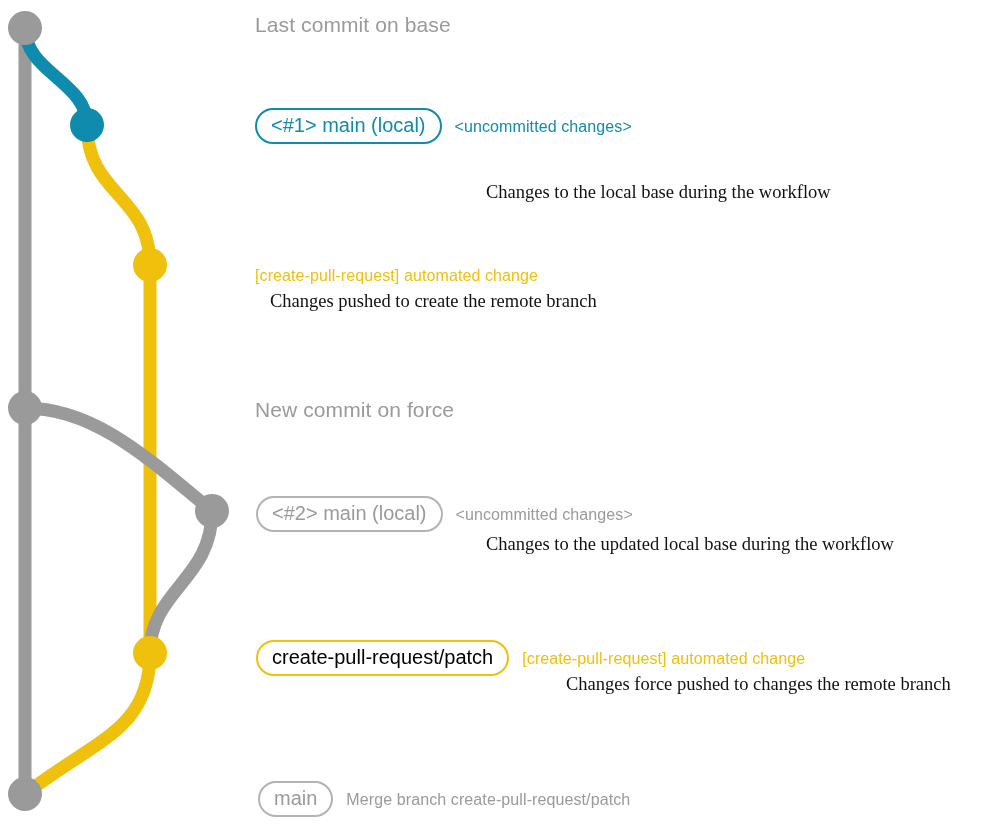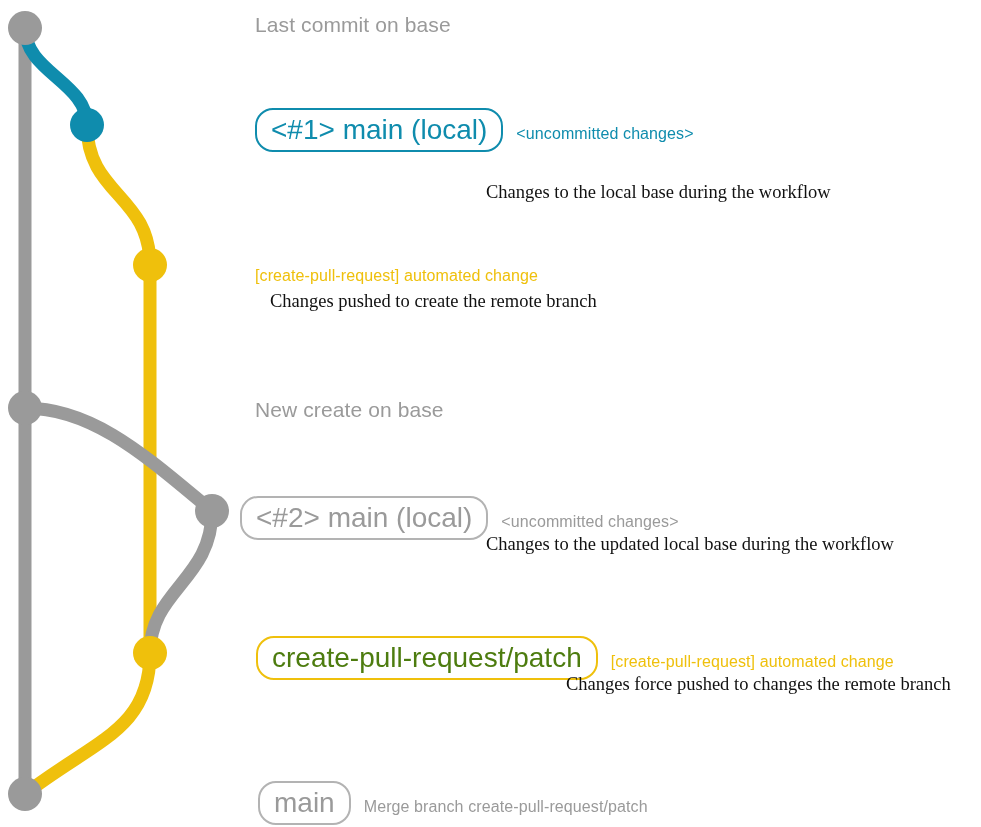--- a/index.html
+++ b/index.html
@@ -38,32 +38,32 @@
     color: #9a9a9a;
     letter-spacing: 0.1px;
   }
   .pill {
     display: inline-block;
     box-sizing: border-box;
     border: 2px solid #9a9a9a;
     border-radius: 18px;
     padding: 5px 14px 6px 14px;
     font-family: "Liberation Sans", sans-serif;
-    font-size: 28px;
+    font-size: 20px;
     line-height: 1.05;
     color: #9a9a9a;
     background: #ffffff;
   }
   .pill.blue {
     border-color: #0f8cad;
     color: #0f8cad;
   }
   .pill.yellow {
     border-color: #efc00c;
-    color: #4d7c0f;
+    color: #000000;
   }
   .pill.gray {
     border-color: #b3b3b3;
     color: #9a9a9a;
   }
   .subject {
     font-family: "Liberation Sans", sans-serif;
     font-size: 16px;
     letter-spacing: 0.1px;
   }
@@ -121,24 +121,24 @@
     <span class="subject blue">&lt;uncommitted changes&gt;</span>
   </div>
   <div class="note" style="left:486px; top:146px;margin-top:36px;">Changes to the local base during the workflow</div>
 
   <div class="row" style="left:255px; top:253px;">
     <span class="subject yellow">[create-pull-request] automated change</span>
   </div>
   <div class="note" style="left:270px; top:291px;">Changes pushed to create the remote branch</div>
 
   <div class="row" style="left:255px; top:398px;">
-    <span class="heading">New create on base</span>
+    <span class="heading">New commit on force</span>
   </div>
 
-  <div class="row" style="left:240px; top:496px;text-align:right;">
+  <div class="row" style="left:256px; top:496px;text-align:right;">
     <span class="pill-wrap">
       <span class="pill gray">&lt;#2&gt; main (local)</span>
     </span>
     <span class="gap"></span>
     <span class="subject gray">&lt;uncommitted changes&gt;</span>
   </div>
   <div class="note" style="left:486px; top:534px;text-align:right;">Changes to the updated local base during the workflow</div>
 
   <div class="row" style="left:256px; top:636px;">
     <span class="pill-wrap">

